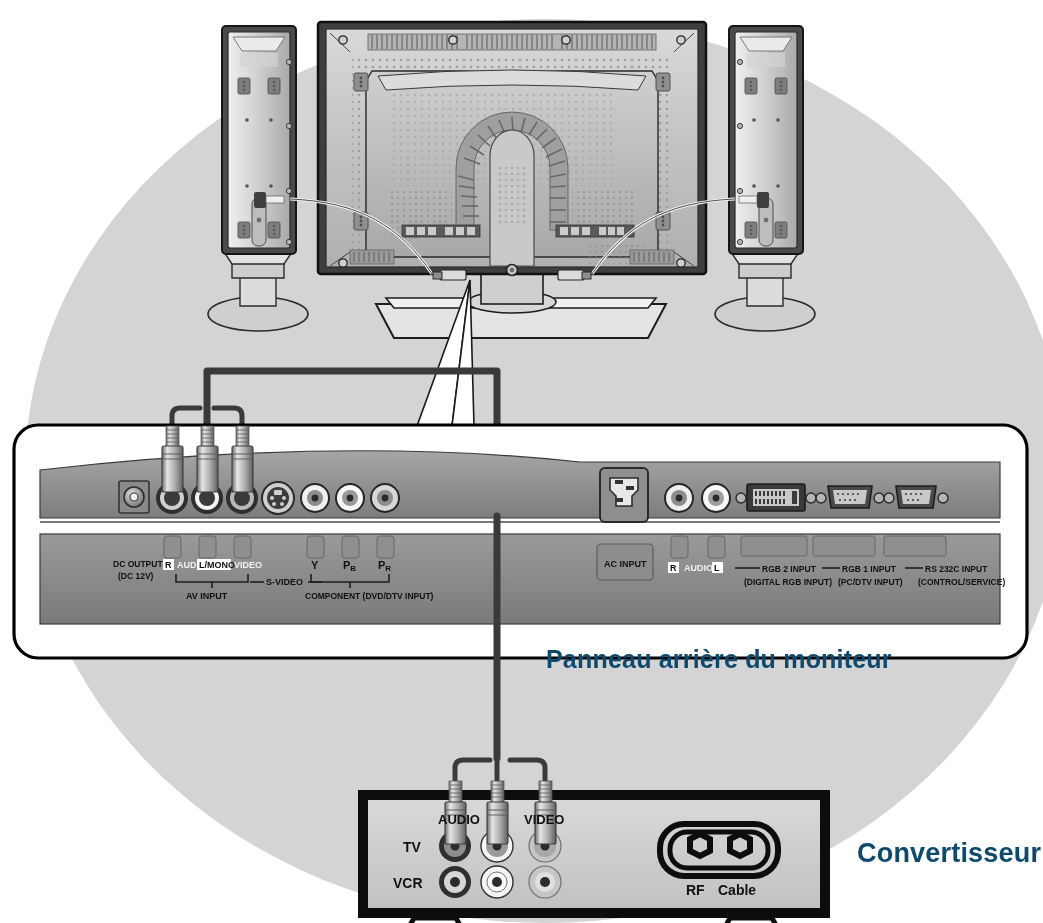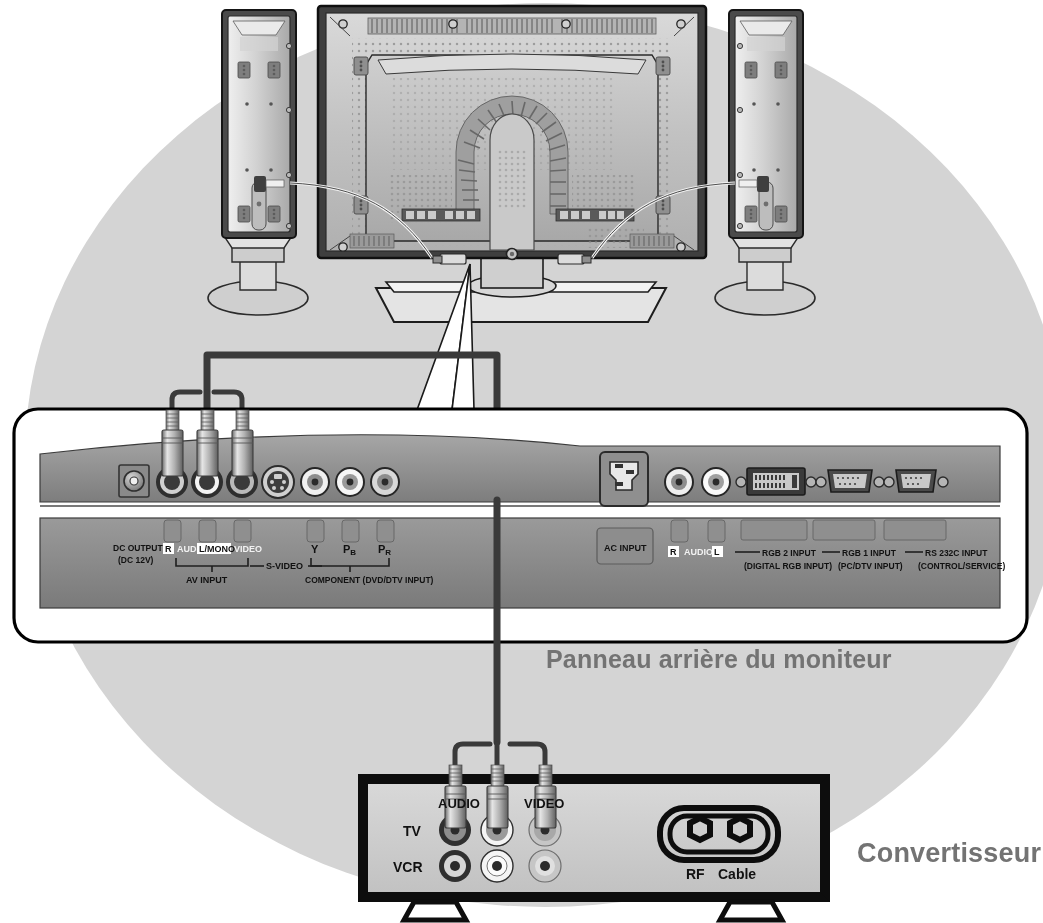--- a/index.html
+++ b/index.html
@@ -1,20 +1,20 @@
 <!DOCTYPE html>
 <html><head>
 <meta charset="utf-8">
 <style>
   html,body{margin:0;padding:0;background:#fff;}
   body{width:1043px;height:923px;position:relative;overflow:hidden;
        font-family:"Liberation Sans",sans-serif;}
-  .stage{position:absolute;left:0;top:0;width:1043px;height:851px;}
+  .stage{position:absolute;left:0;top:16px;width:1043px;height:851px;}
   svg{display:block;}
-  .cap{position:absolute;font-weight:bold;color:#737373;letter-spacing:.2px;}
+  .cap{position:absolute;font-weight:bold;color:#0c4a6e;letter-spacing:.2px;}
   #cap-monitor{left:546px;top:645px;font-size:25px;}
   #cap-converter{left:857px;top:838px;font-size:27px;}
 </style>
 </head>
 <body>
 
 <div class="stage">
 <svg width="1043" height="923" viewBox="0 0 1043 923">
   <defs>
     <linearGradient id="gMon" x1="0" y1="0" x2="0" y2="1">

